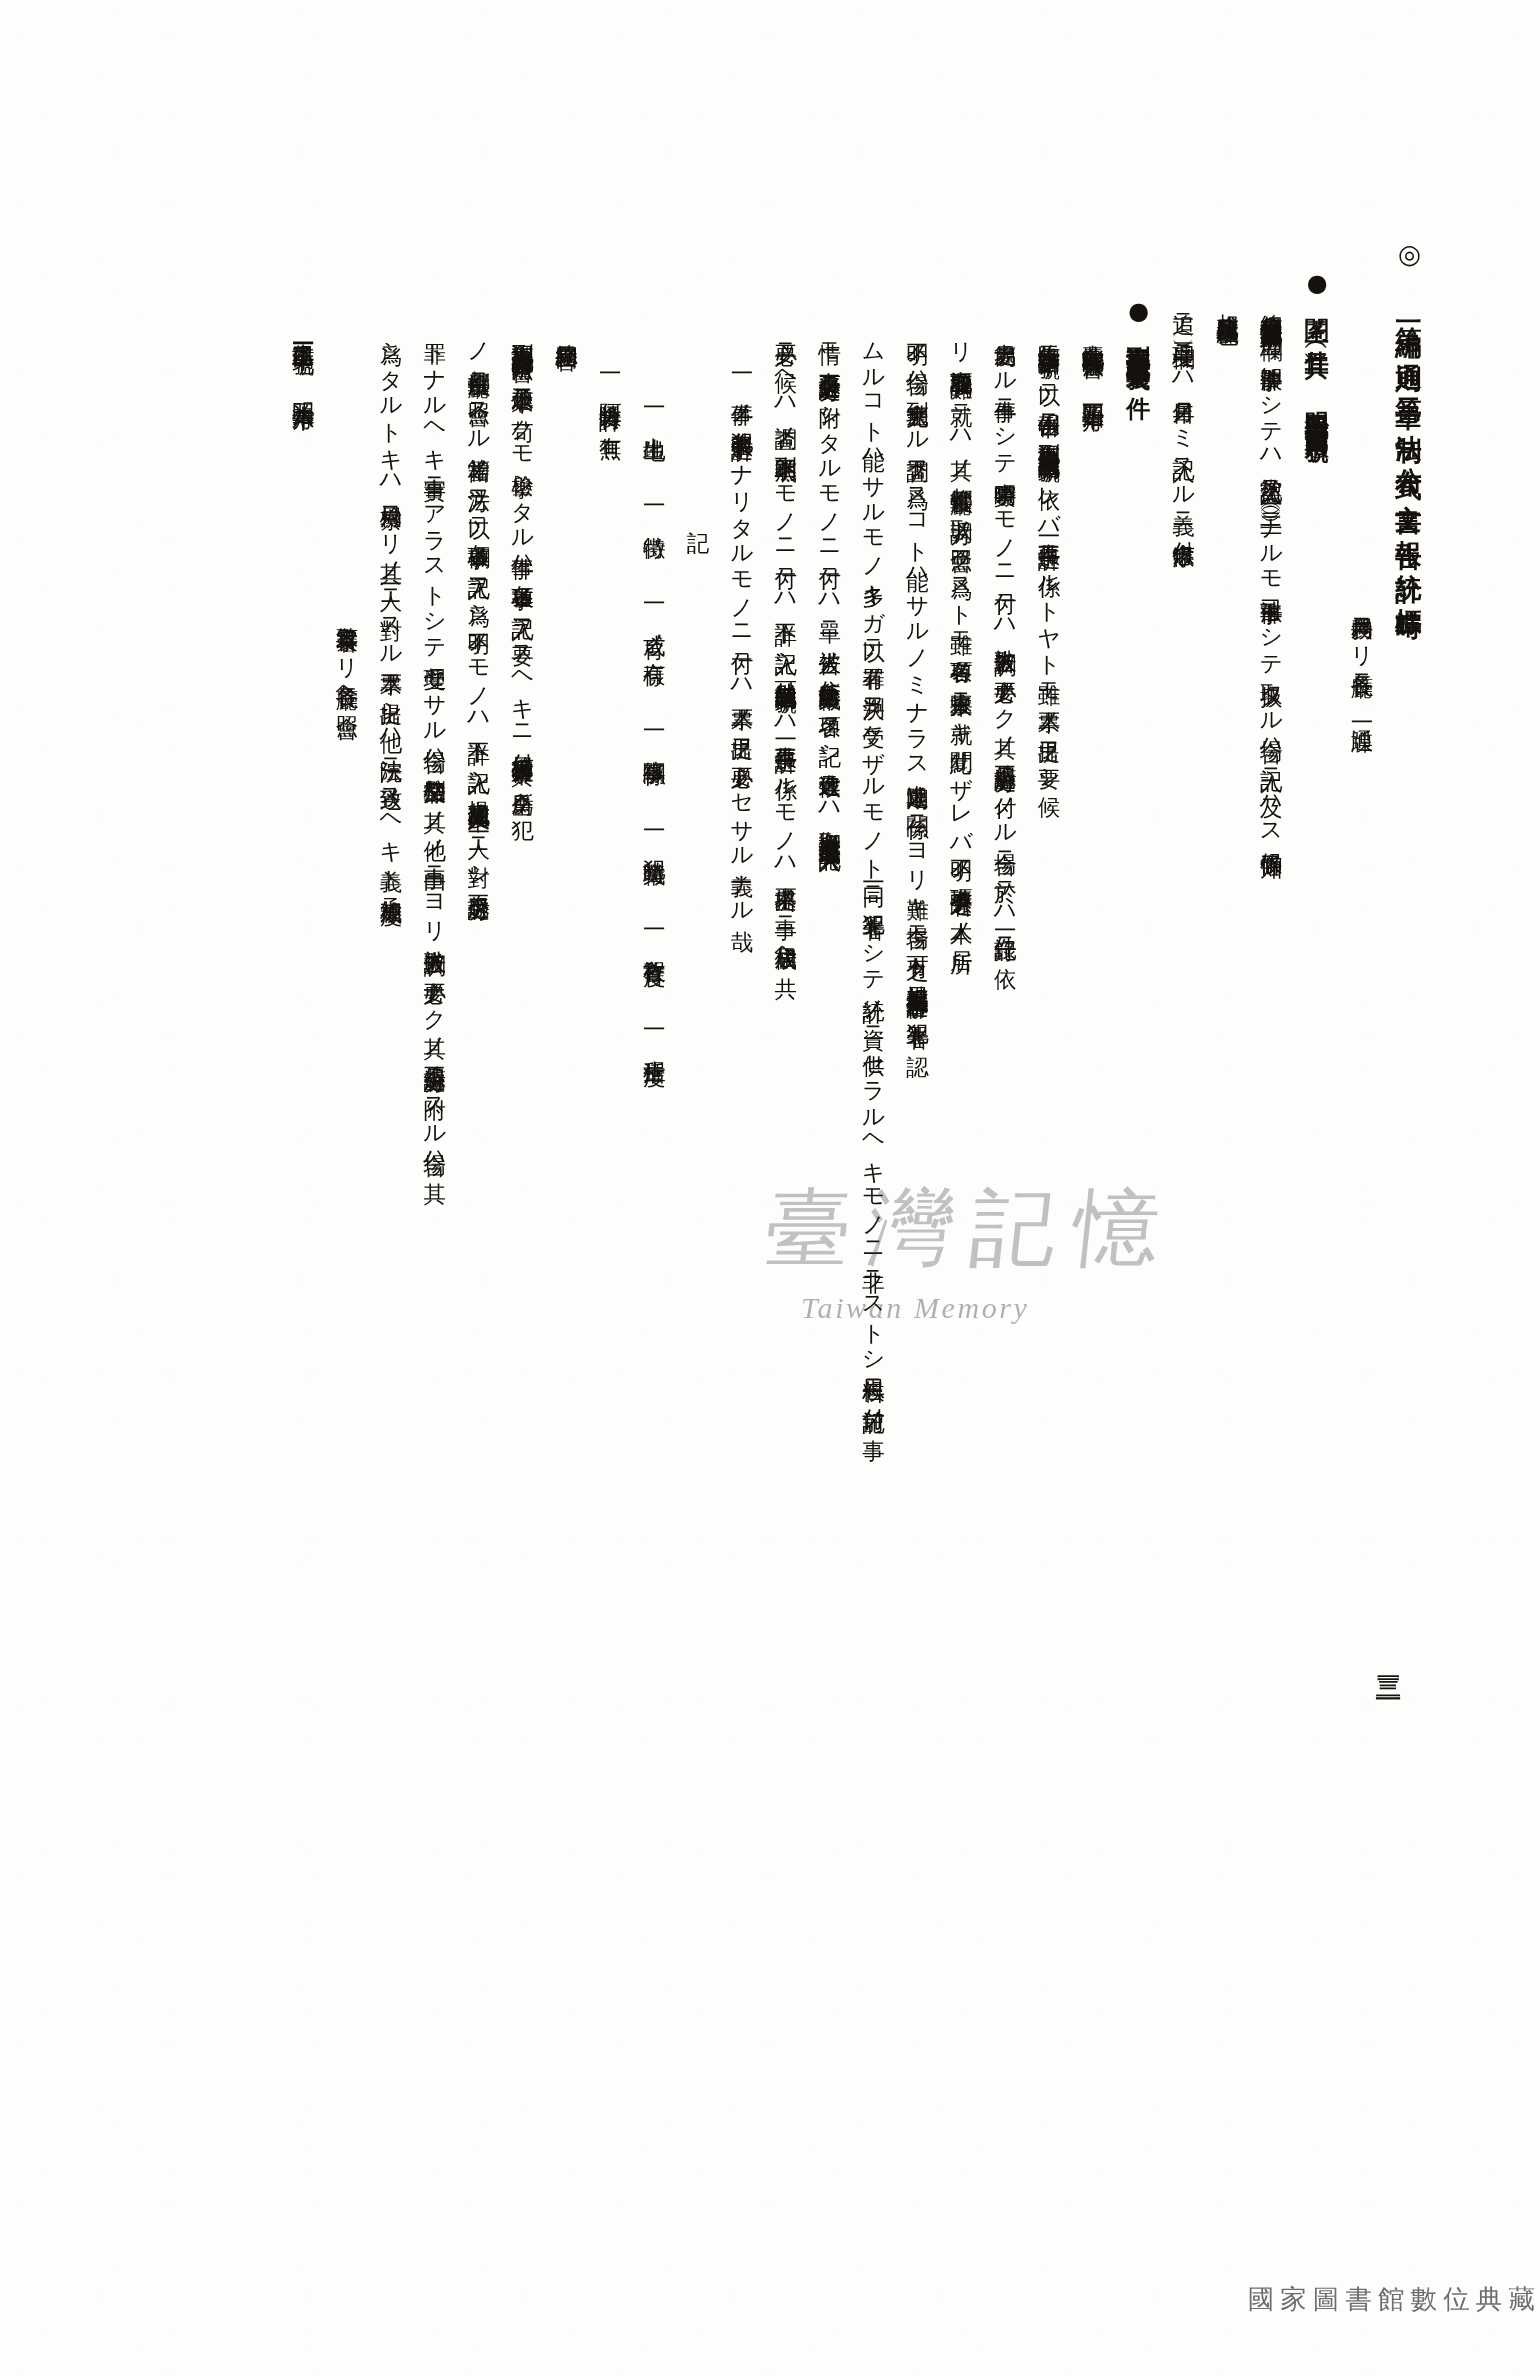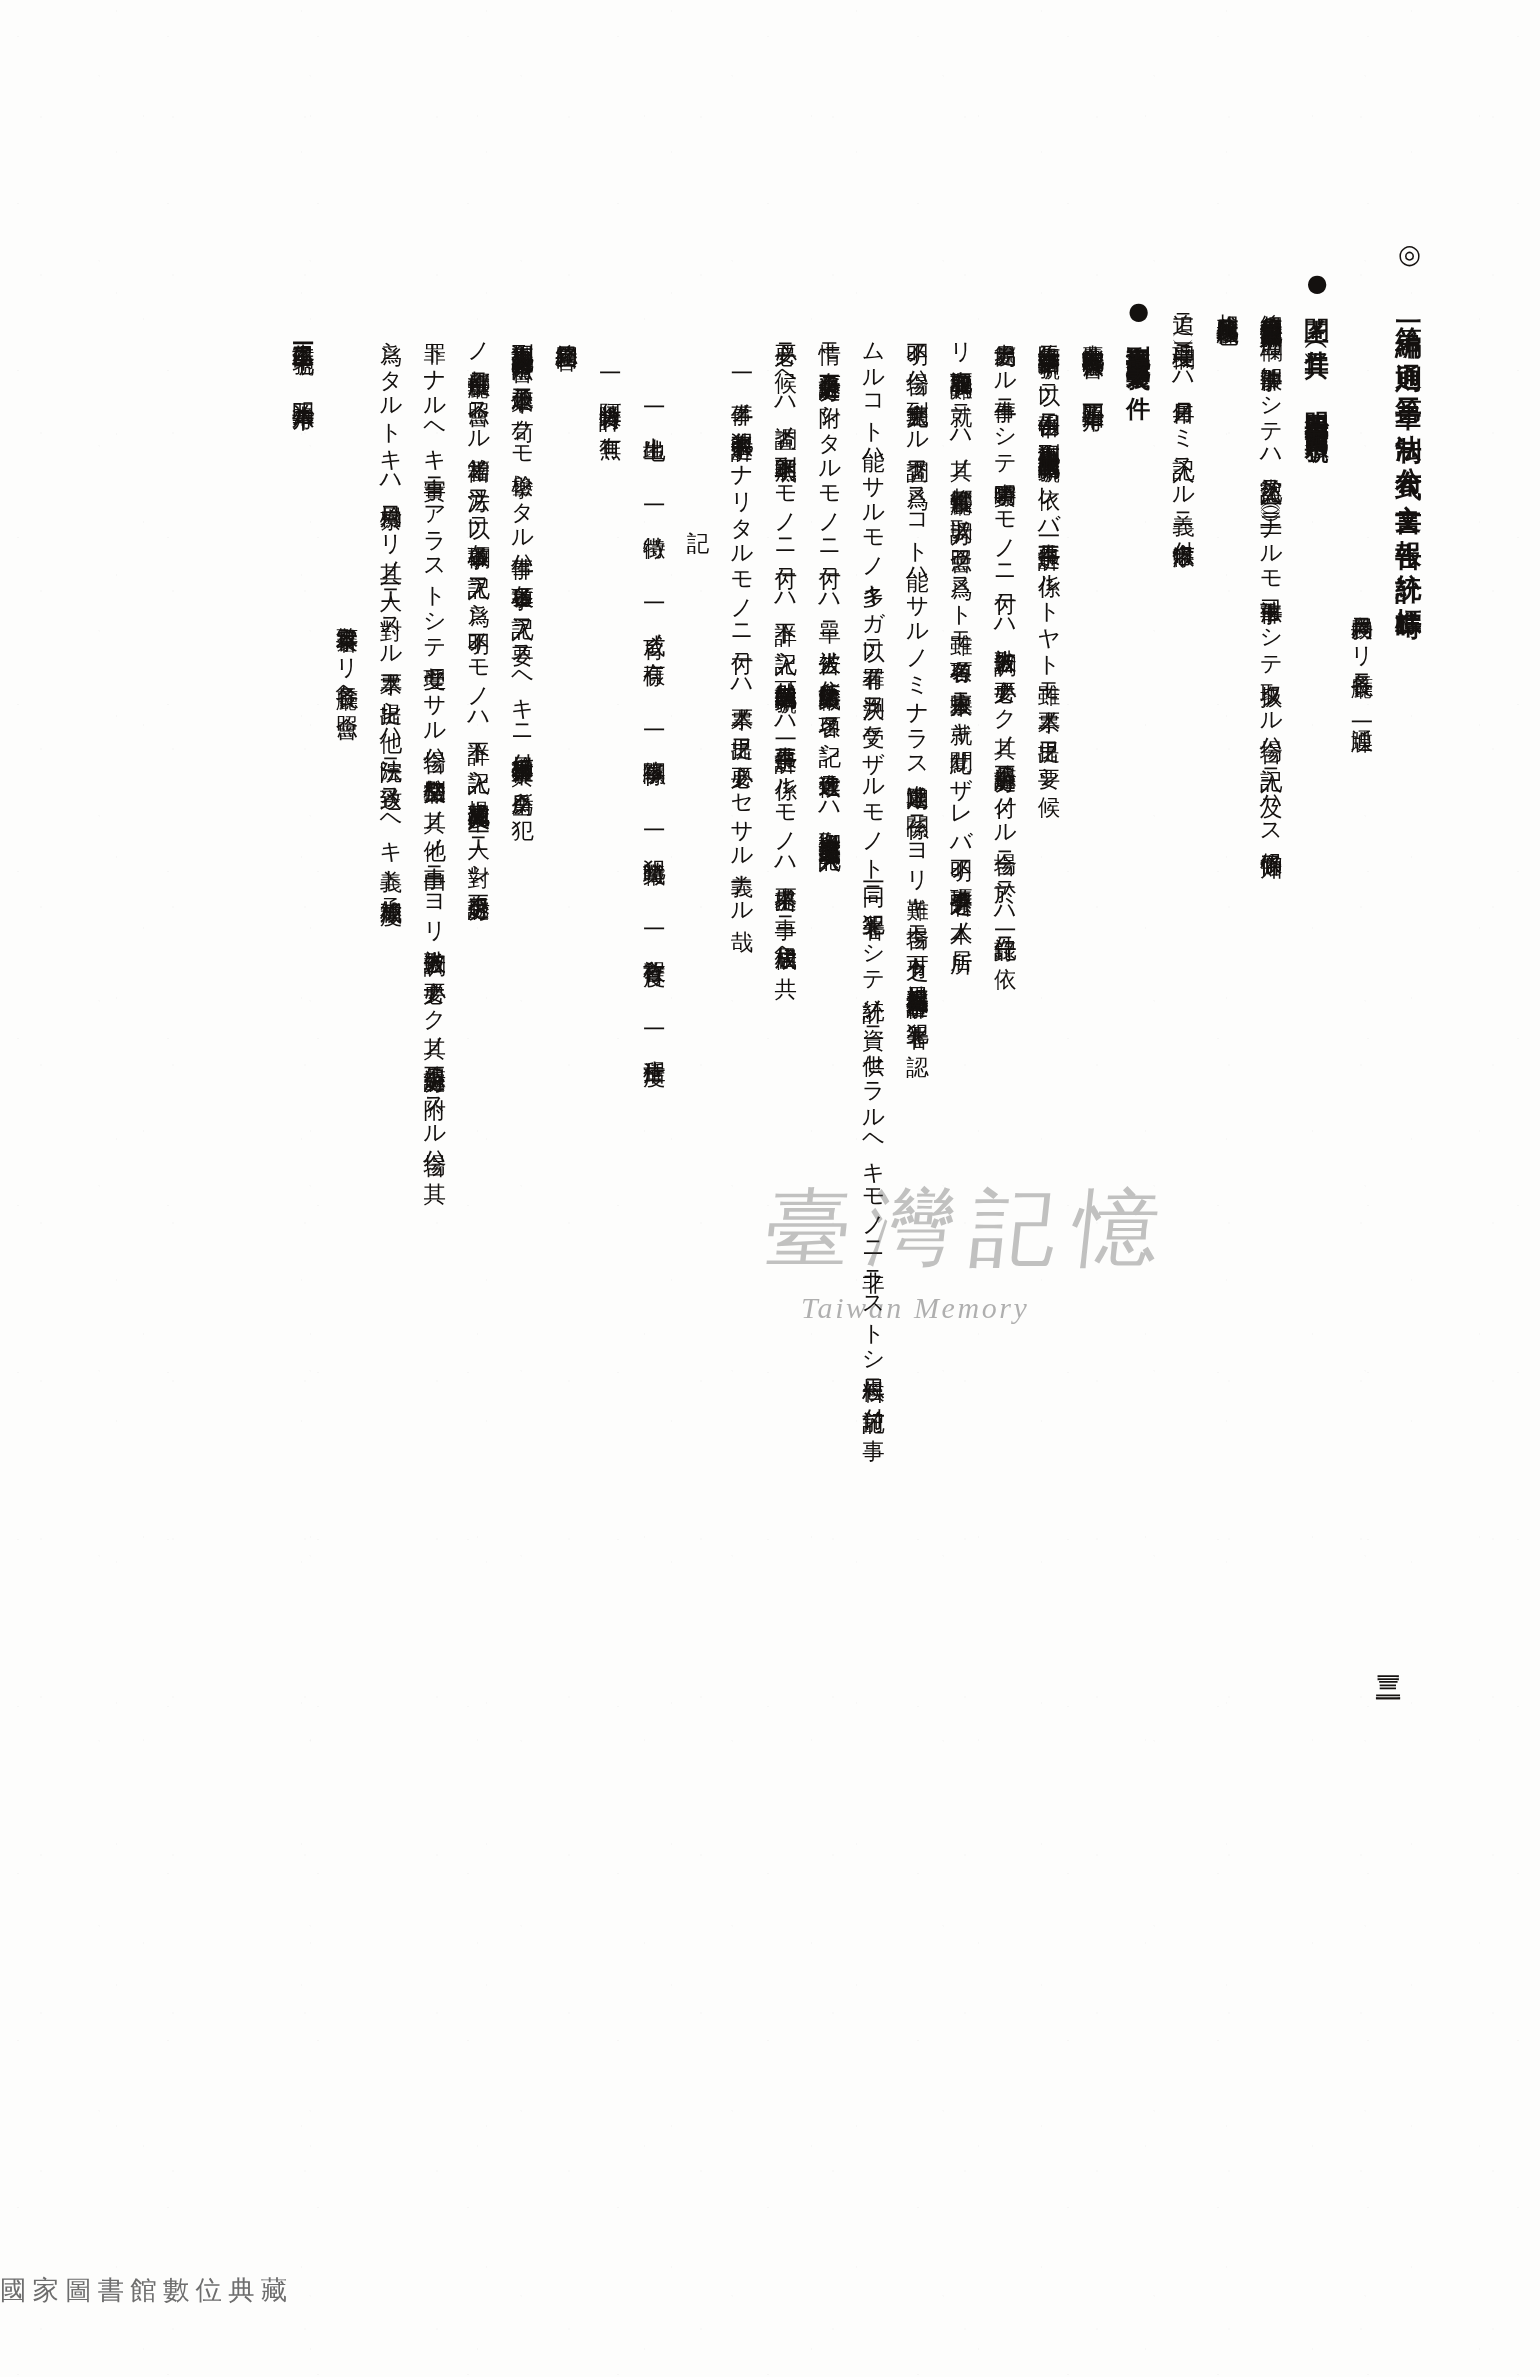--- a/index.html
+++ b/index.html
@@ -120,22 +120,22 @@
     margin-top: 5.3px;
     margin-left: 35px;
     white-space: nowrap;
   }
 
   
   #footer-stamp {
     position: absolute;
     left: 0;
     right: 0;
-    bottom: 69px;
-    text-align: left;
+    bottom: 60px;
+    text-align: right;
     font-family: "DejaVu Serif", "Liberation Serif", serif;
     font-size: 26.4px;
     letter-spacing: 6.2px;
     color: #6d6d6d;
   }
 </style>
 </head>
 <body>
 
 <div id="page">

